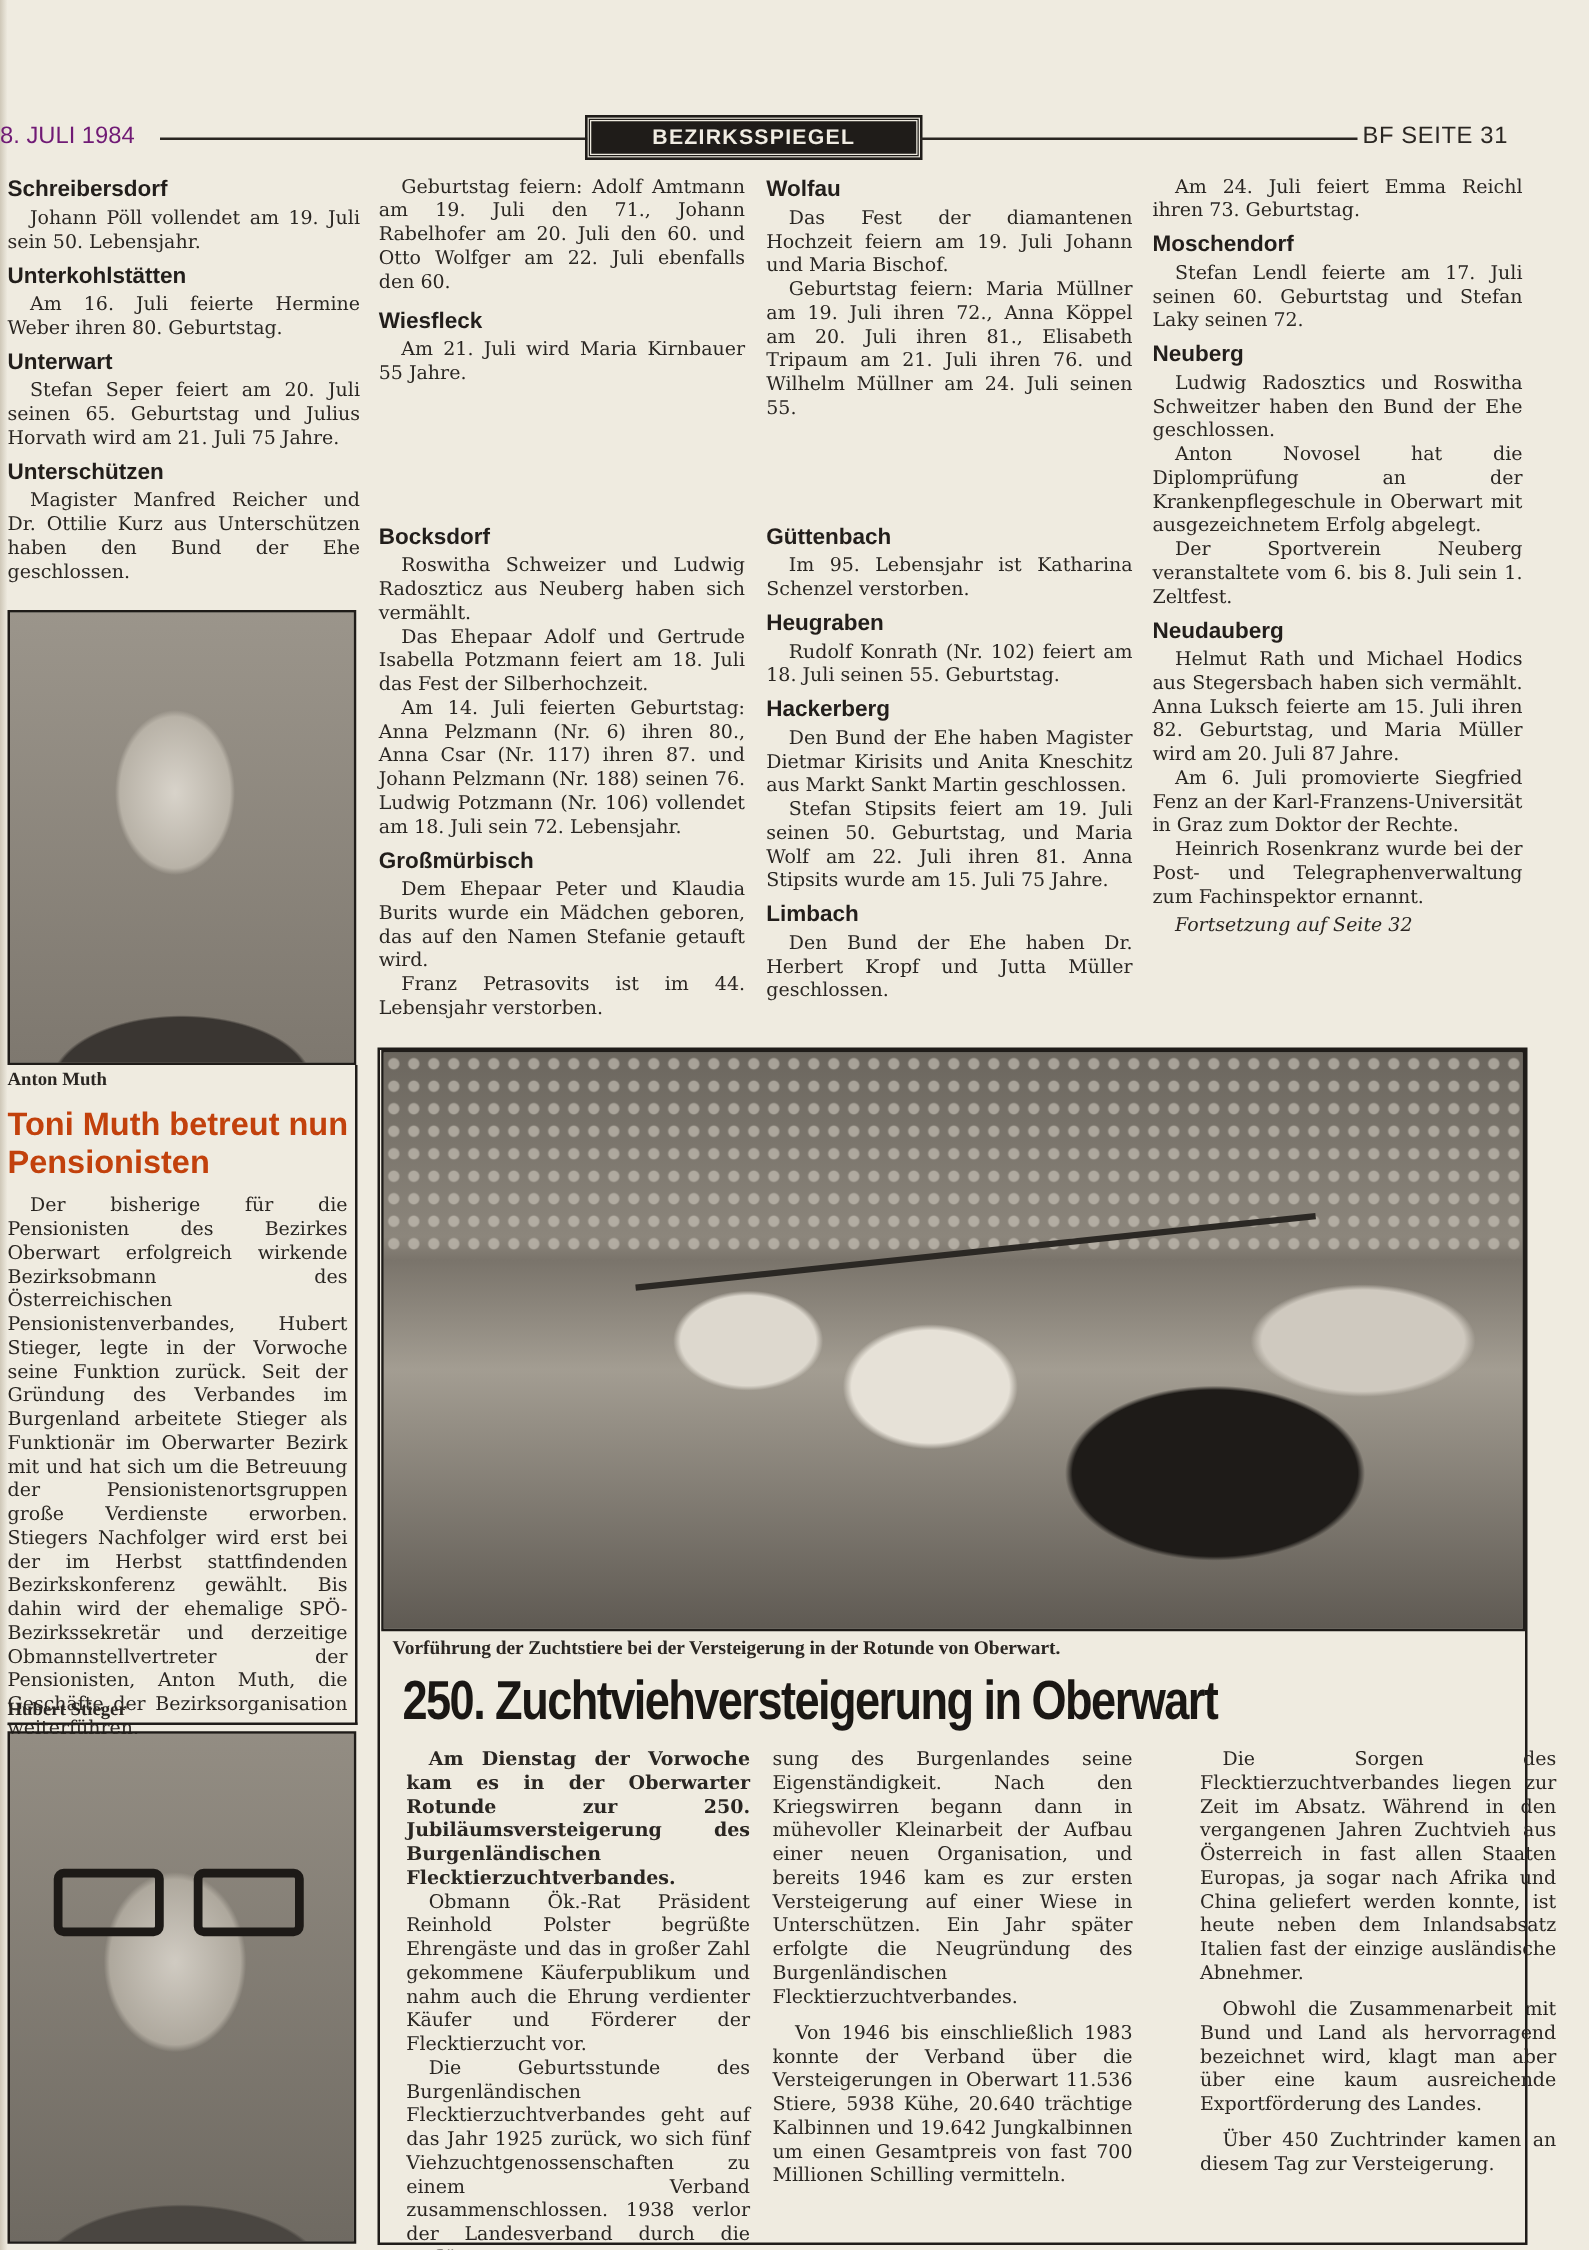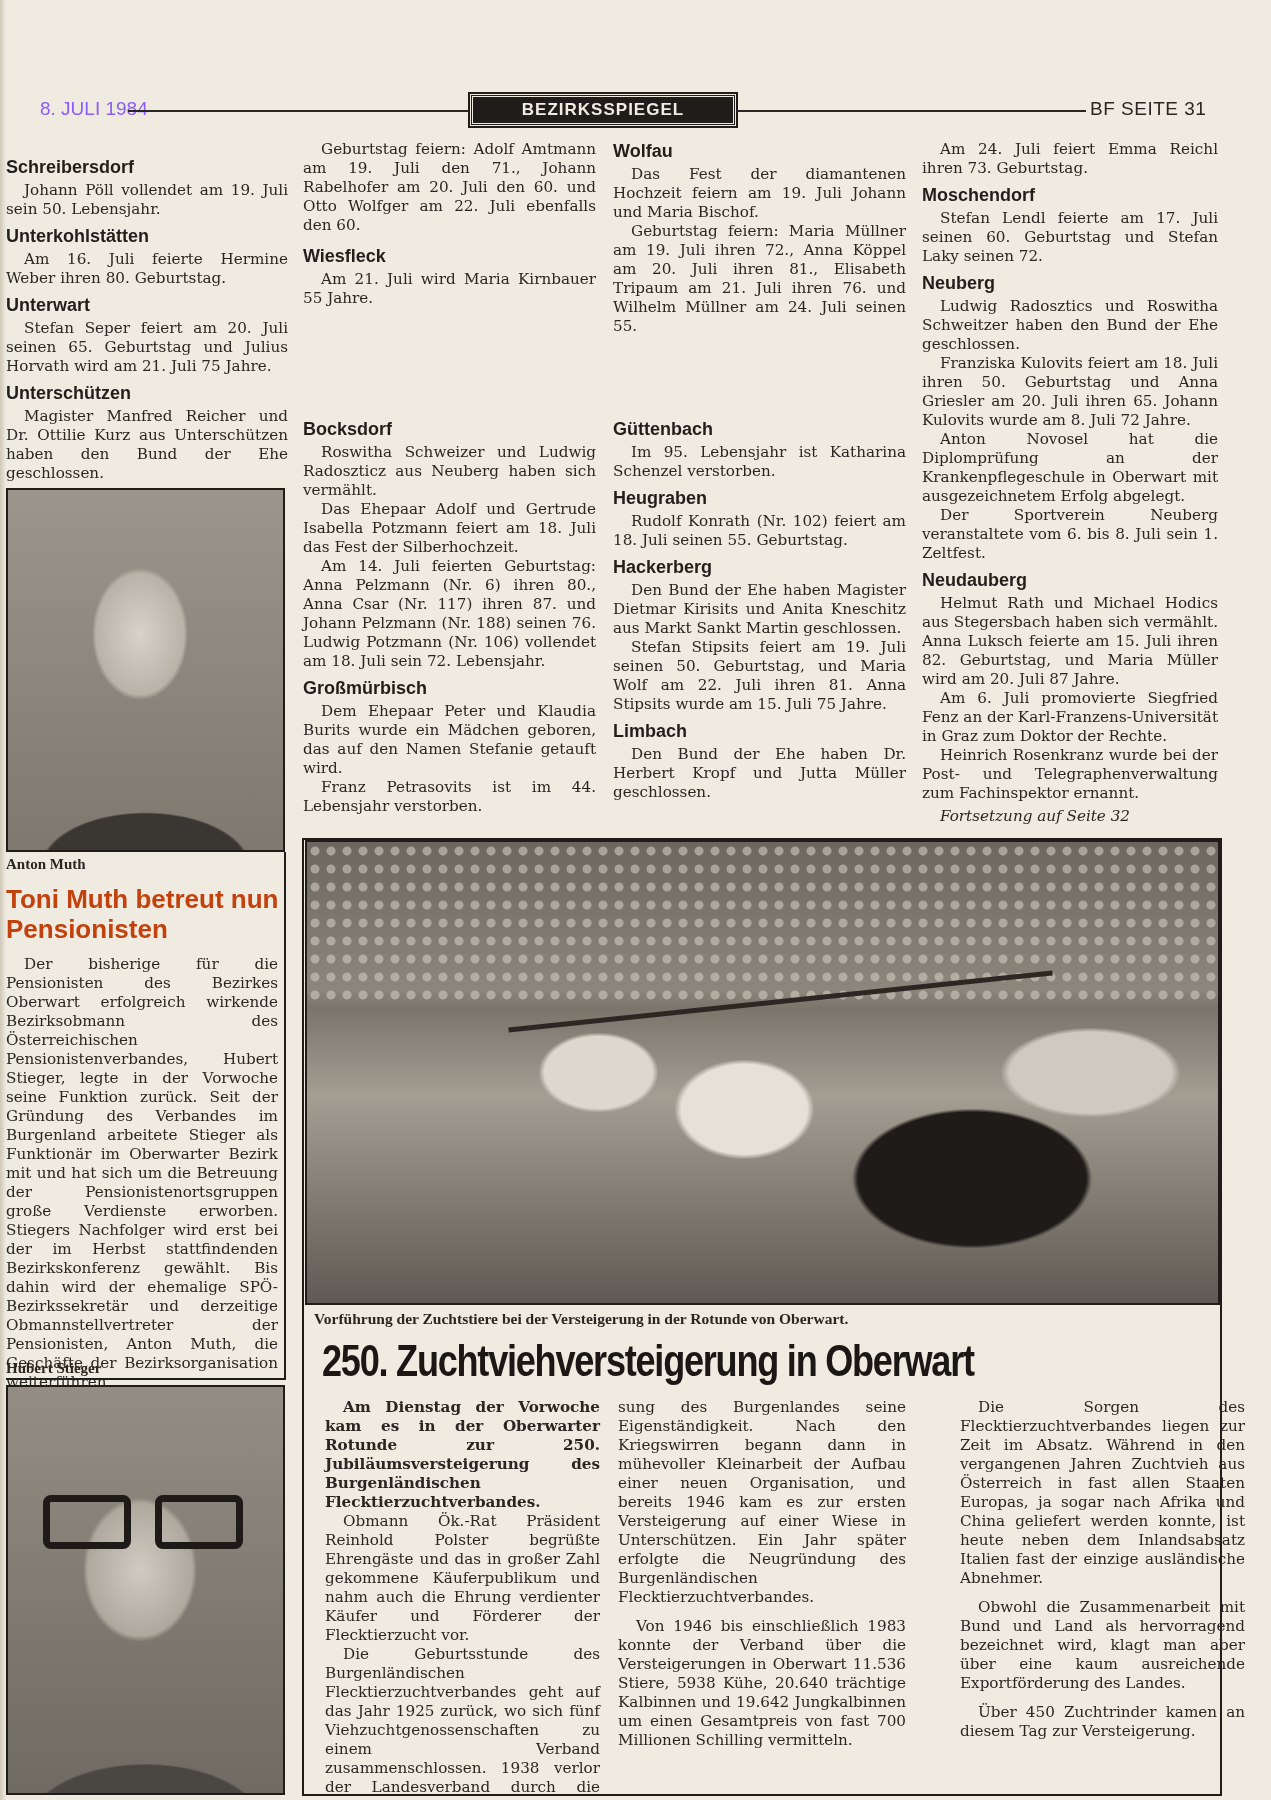--- a/index.html
+++ b/index.html
@@ -3,35 +3,35 @@
 <meta charset="utf-8">
 <style>
   * { box-sizing: border-box; margin: 0; padding: 0; }
   html, body { width: 1271px; height: 1800px; background: #efebe0; overflow: hidden; }
   body { position: relative; font-family: "DejaVu Serif", serif; color: #2a2622; }
   .page { position: absolute; inset: 0; background: #efebe0; }
   .left-edge { position: absolute; left: 0; top: 0; width: 6px; height: 1800px; background: linear-gradient(90deg,#cfc8b8,#efebe0); }
 
   
   .hdr { position: absolute; top: 94px; left: 0; width: 1271px; height: 34px; }
-  .hdr-date { position: absolute; left: 0; top: 4px; font-family: "Liberation Sans", sans-serif; font-size: 19px; color: #8b5cf6; padding-left: 40px; }
+  .hdr-date { position: absolute; left: 0; top: 4px; font-family: "Liberation Sans", sans-serif; font-size: 19px; color: #701a75; }
   .hdr-line1 { position: absolute; left: 128px; top: 16px; width: 342px; height: 2px; background: #2a2622; }
   .hdr-badge { position: absolute; left: 470px; top: 0; width: 266px; height: 32px; background: #1f1c19; border: 3px double #efebe0; outline: 2px solid #1f1c19; color: #f0ece2; font-family: "Liberation Sans", sans-serif; font-weight: bold; font-size: 17px; letter-spacing: 1px; text-align: center; line-height: 26px; }
   .hdr-line2 { position: absolute; left: 736px; top: 16px; width: 350px; height: 2px; background: #2a2622; }
   .hdr-page { position: absolute; left: 1090px; top: 4px; font-family: "Liberation Sans", sans-serif; font-size: 19px; letter-spacing: .5px; }
 
   
   .col { position: absolute; font-size: 15.2px; line-height: 19px; text-align: justify; hyphens: manual; }
   .col h3 { font-family: "Liberation Sans", sans-serif; font-weight: bold; font-size: 18px; line-height: 22px; margin: 6px 0 3px 0; text-align: left; color: #221e1b; }
   .col h3:first-child { margin-top: 0; }
   .col p { text-indent: 18px; margin: 0; }
   .col p.noind { text-indent: 0; }
   .col .cont { font-style: italic; margin-top: 4px; }
 
-  #col1 { left: 6px; top: 156px; width: 282px; }
+  #col1 { left: 6px; top: 140px; width: 282px; }
   #col2 { left: 303px; top: 140px; width: 293px; }
   #col3 { left: 613px; top: 140px; width: 293px; }
   #col4 { left: 922px; top: 140px; width: 296px; }
 
   .guessing-box { position: absolute; left: 305px; top: 330px; width: 600px; height: 72px; border: 5px solid #1f1c19; border-radius: 26px; padding: 3px; }
   .guessing-inner { width: 100%; height: 100%; border: 2px solid #1f1c19; border-radius: 19px; text-align: center; font-family: "Liberation Sans", sans-serif; font-weight: bold; font-size: 40px; line-height: 54px; letter-spacing: 2px; color: #1f1c19; }
 
   #col2b { left: 303px; top: 418px; width: 293px; }
   #col3b { left: 613px; top: 418px; width: 293px; }
 
@@ -113,21 +113,20 @@
     <p>Das Fest der diamantenen Hochzeit feiern am 19. Juli Johann und Maria Bischof.</p>
     <p>Geburtstag feiern: Maria Müllner am 19. Juli ihren 72., Anna Köppel am 20. Juli ihren 81., Elisabeth Tripaum am 21. Juli ihren 76. und Wilhelm Müllner am 24. Juli seinen 55.</p>
   </div>
 
   <div class="col" id="col4">
     <p>Am 24. Juli feiert Emma Reichl ihren 73. Geburtstag.</p>
     <h3>Moschendorf</h3>
     <p>Stefan Lendl feierte am 17. Juli seinen 60. Geburtstag und Stefan Laky seinen 72.</p>
     <h3>Neuberg</h3>
     <p>Ludwig Radosztics und Roswitha Schweitzer haben den Bund der Ehe geschlossen.</p>
-    <p>Franziska Kulovits feiert am 18. Juli ihren 50. Geburtstag und Anna Griesler am 20. Juli ihren 65. Johann Kulovits wurde am 8. Juli 72 Jahre.</p>
     <p>Anton Novosel hat die Diplomprüfung an der Krankenpflegeschule in Oberwart mit ausgezeichnetem Erfolg abgelegt.</p>
     <p>Der Sportverein Neuberg veranstaltete vom 6. bis 8. Juli sein 1. Zeltfest.</p>
     <h3>Neudauberg</h3>
     <p>Helmut Rath und Michael Hodics aus Stegersbach haben sich vermählt. Anna Luksch feierte am 15. Juli ihren 82. Geburtstag, und Maria Müller wird am 20. Juli 87 Jahre.</p>
     <p>Am 6. Juli promovierte Siegfried Fenz an der Karl-Franzens-Universität in Graz zum Doktor der Rechte.</p>
     <p>Heinrich Rosenkranz wurde bei der Post- und Telegraphenverwaltung zum Fachinspektor ernannt.</p>
     <p class="cont">Fortsetzung auf Seite 32</p>
   </div>
 
 

